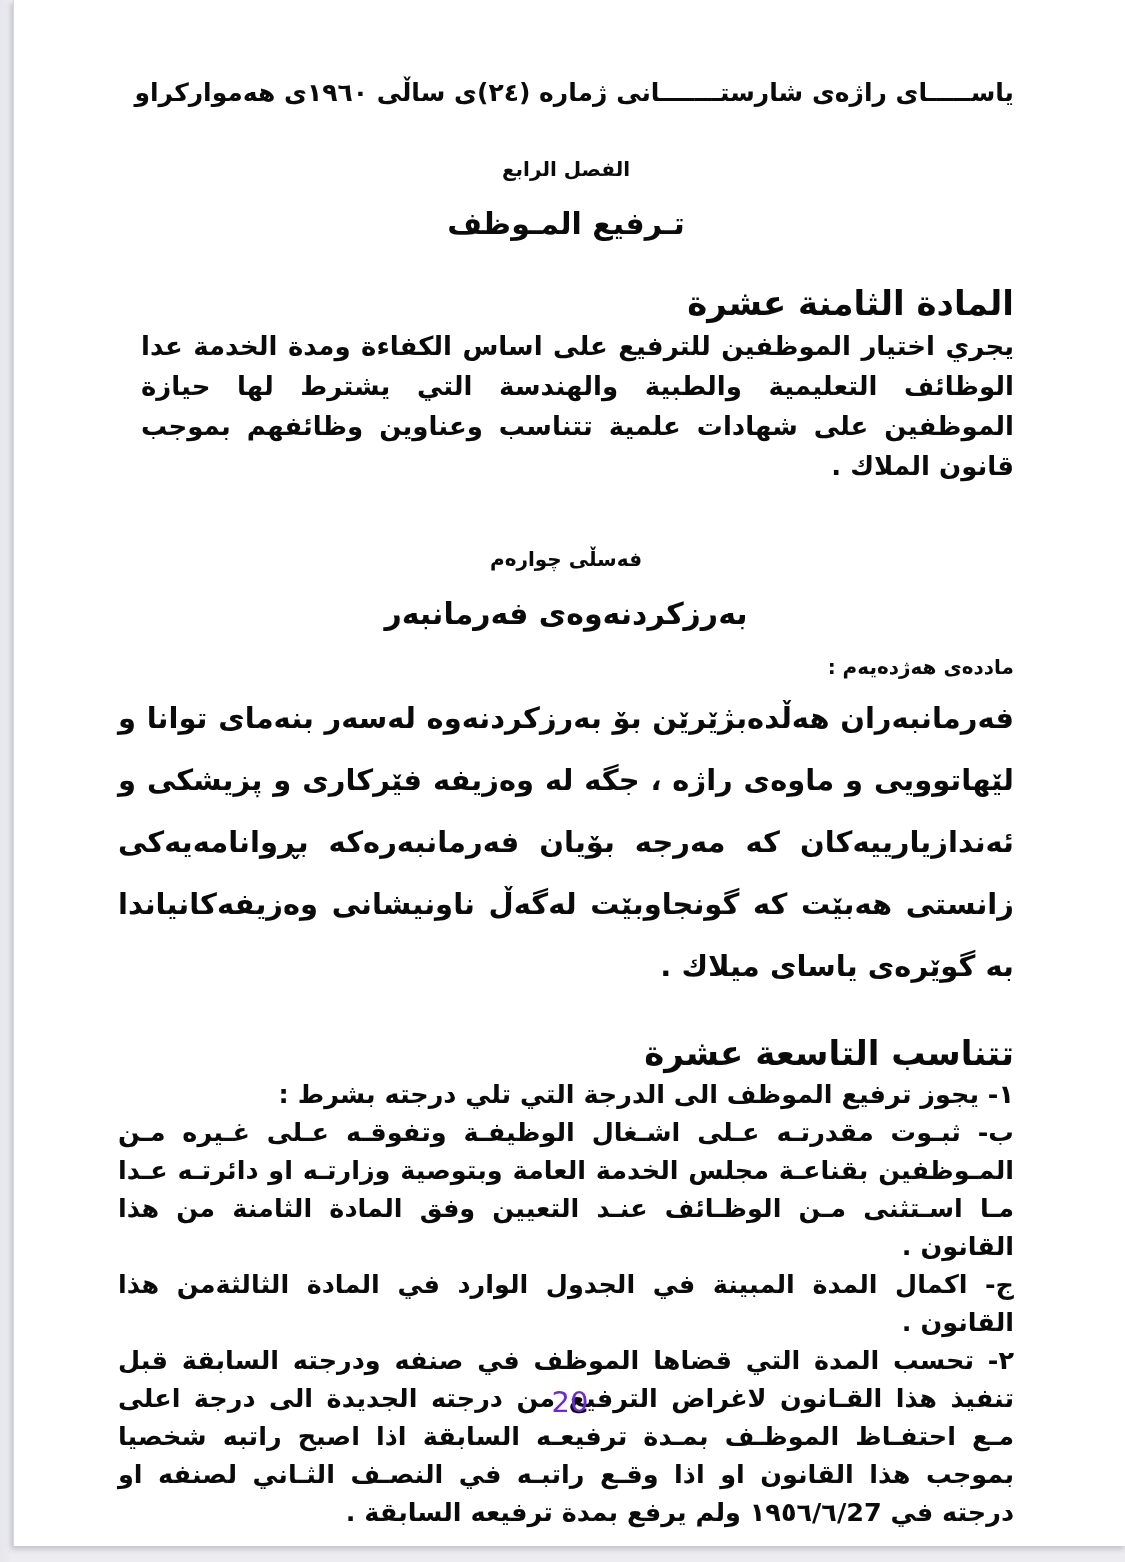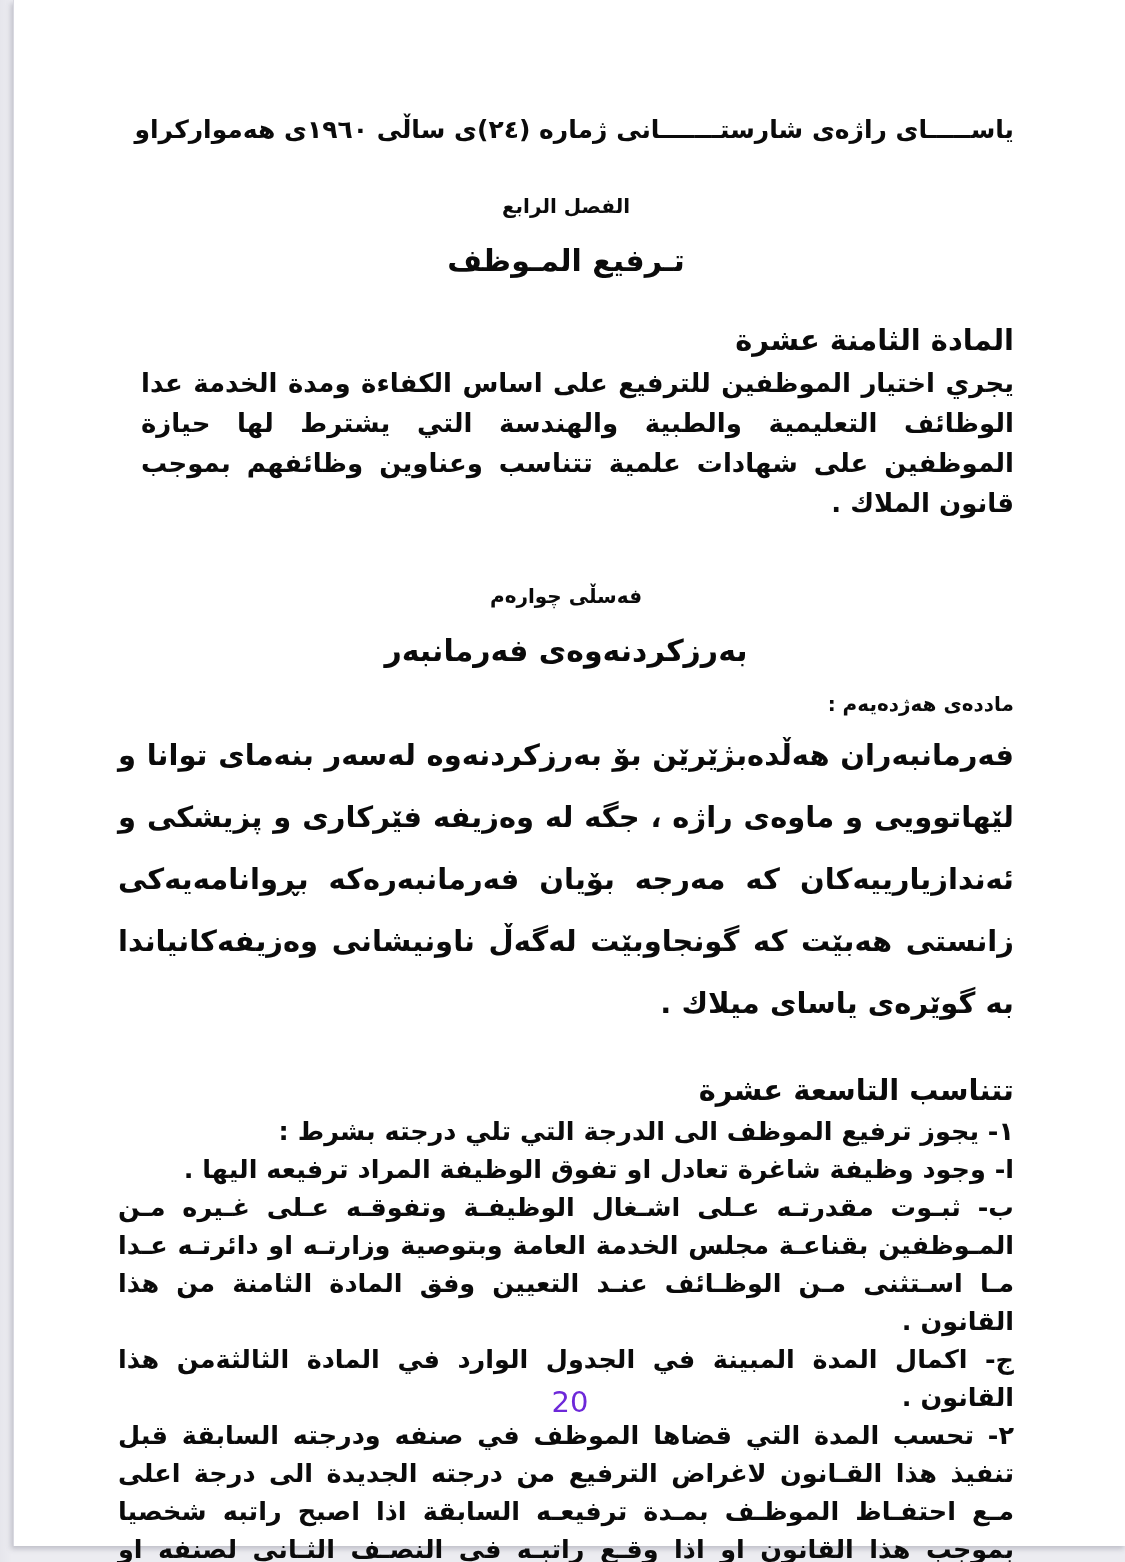--- a/index.html
+++ b/index.html
@@ -31,39 +31,38 @@
     direction: rtl;
     padding: 76px 112px 0 104px;
     color: #0b0b0b;
   }
   .running-header {
     font-size: 25px;
     font-weight: bold;
     text-align: right;
     letter-spacing: 0px;
     line-height: 34px;
-    margin-top: 37px;
   }
   .chapter-title {
     text-align: center;
     font-weight: bold;
     font-size: 20px;
     line-height: 38px;
     margin-top: 40px;
   }
   .chapter-subtitle {
     text-align: center;
     font-weight: bold;
     font-size: 30px;
     line-height: 38px;
     margin-top: 17px;
   }
   .section-heading {
     font-weight: bold;
-    font-size: 29px;
+    font-size: 34px;
     line-height: 36px;
     margin-top: 42px;
     text-align: right;
   }
   .body-ar {
     font-weight: bold;
     font-size: 26px;
     line-height: 40px;
     text-align: justify;
     margin-top: 5px;
@@ -128,21 +127,20 @@
       <div class="chapter-subtitle ku">بەرزكردنەوەى فەرمانبەر</div>
 
       <div class="heading-ku">ماددەى هەژدەيەم :</div>
 
       <p class="body-ku">فەرمانبەران هەڵدەبژێرێن بۆ بەرزكردنەوە لەسەر بنەماى توانا و لێهاتوويى و ماوەى راژە ، جگە لە وەزيفە فێركارى و پزيشكى و ئەندازيارييەكان كە مەرجە بۆيان فەرمانبەرەكە بڕوانامەيەكى زانستى هەبێت كە گونجاوبێت لەگەڵ ناونيشانى وەزيفەكانياندا بە گوێرەى ياساى ميلاك .</p>
 
       <div class="section-heading nineteen">تتناسب التاسعة عشرة</div>
 
       <div class="clauses">
         <p>١- يجوز ترفيع الموظف الى الدرجة التي تلي درجته بشرط :</p>
-        <p>ا- وجود وظيفة شاغرة تعادل او تفوق الوظيفة المراد ترفيعه اليها .</p>
         <p>ب- ثبـوت مقدرتـه عـلى اشـغال الوظيفـة وتفوقـه عـلى غـيره مـن المـوظفين بقناعـة مجلس الخدمة العامة وبتوصية وزارتـه او دائرتـه عـدا مـا اسـتثنى مـن الوظـائف عنـد التعيين وفق المادة الثامنة من هذا القانون .</p>
         <p>ج- اكمال المدة المبينة في الجدول الوارد في المادة الثالثةمن هذا القانون .</p>
         <p>٢- تحسب المدة التي قضاها الموظف في صنفه ودرجته السابقة قبل تنفيذ هذا القـانون لاغراض الترفيع من درجته الجديدة الى درجة اعلى مـع احتفـاظ الموظـف بمـدة ترفيعـه السابقة اذا اصبح راتبه شخصيا بموجب هذا القانون او اذا وقـع راتبـه في النصـف الثـاني لصنفه او درجته في ١٩٥٦/٦/27 ولم يرفع بمدة ترفيعه السابقة .</p>
       </div>
 
     </div>
 
     <div class="page-number">20</div>
   </div>
 </div>

